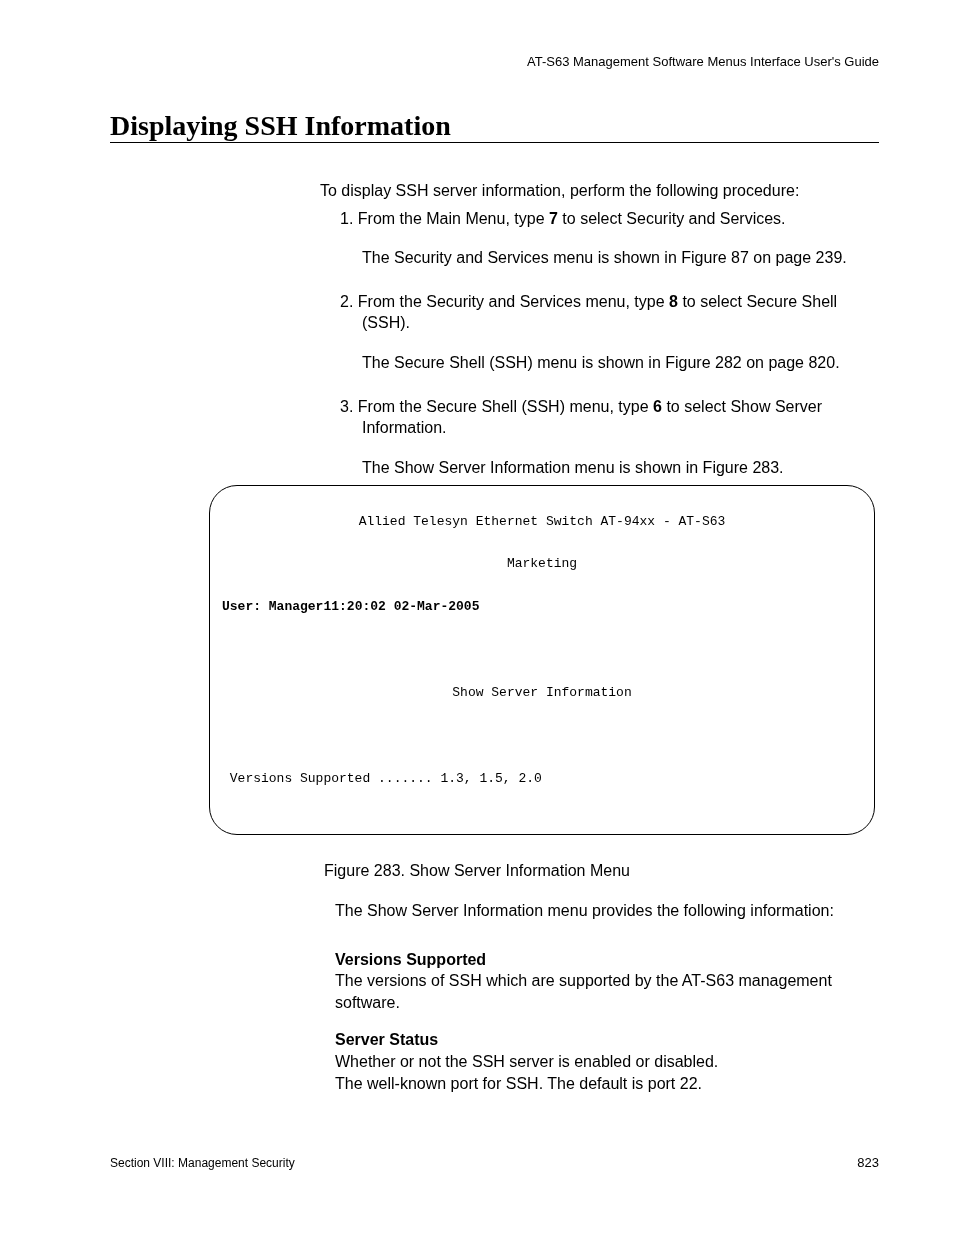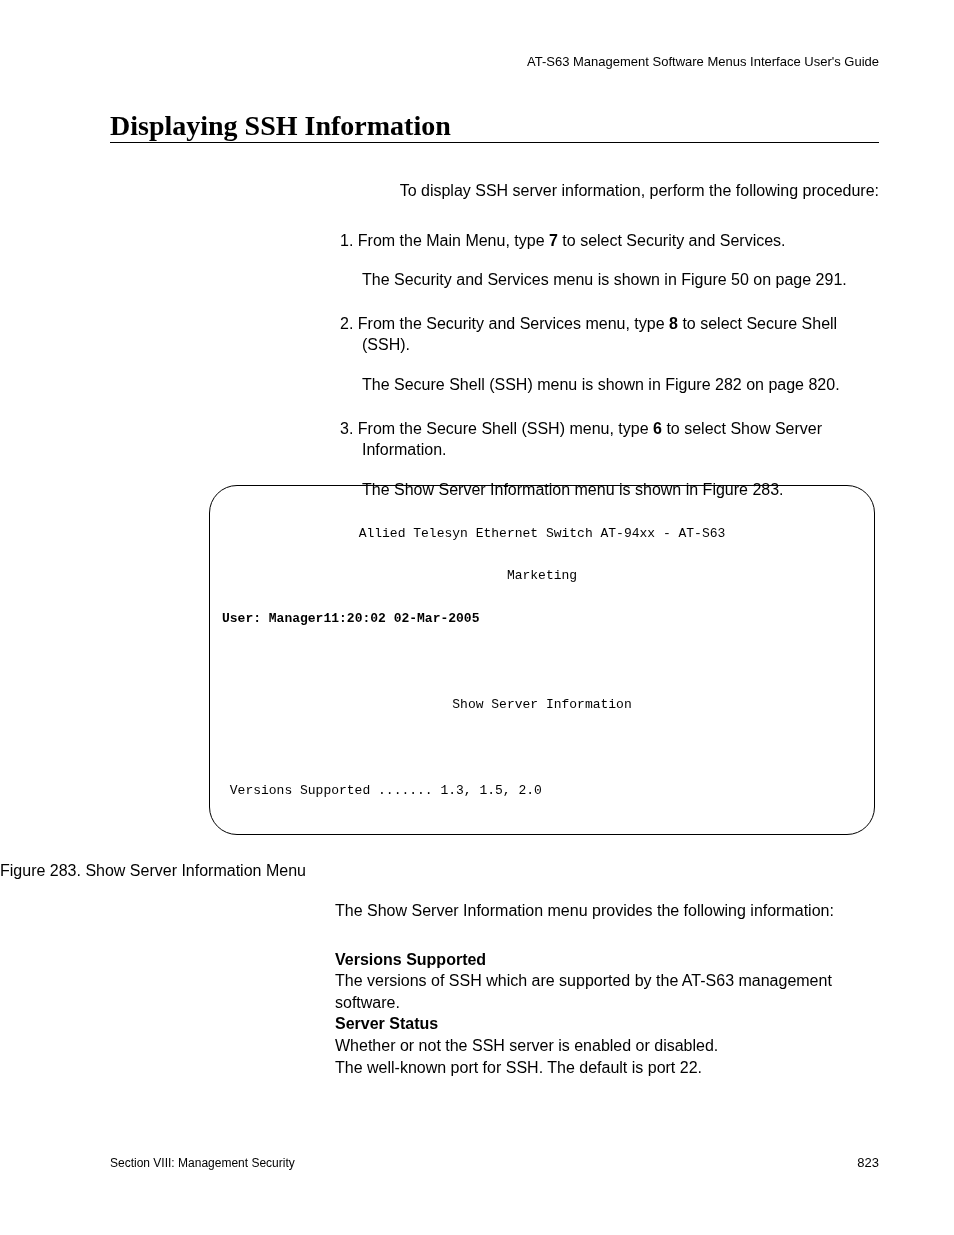--- a/index.html
+++ b/index.html
@@ -29,59 +29,59 @@
     padding-bottom: 0;
   }
   .body-col {
     position: absolute;
     top: 180px;
     left: 320px;
     right: 75px;
     font-size: 16px;
     line-height: 1.35;
   }
-  .body-col .intro { margin-bottom: 28px; text-align: right; }
+  .body-col .intro { margin-bottom: 6px; }
   .step-block { margin-bottom: 22px; padding-left: 22px; margin-left: 20px; }
   .step-line { text-indent: -22px; }
   .follow { margin-top: 18px; }
   .terminal-wrap {
     position: absolute;
     top: 485px;
     left: 209px;
     width: 666px;
     height: 350px;
     border: 1.2px solid #000;
     border-radius: 28px;
-    padding: 12px 12px 10px 12px;
+    padding: 0 12px 10px 12px;
     font-family: "Courier New", Courier, monospace;
     font-size: 13px;
     line-height: 1.1;
     white-space: pre;
     overflow: hidden;
   }
   .terminal-line { white-space: pre; }
   .terminal-center { text-align: center; white-space: pre; }
   .terminal-row-split { display: flex; white-space: pre; font-weight: bold; }
   .figcap {
     position: absolute;
     top: 862px;
     left: 0;
     right: 0;
-    text-align: left;
+    text-align: center;
     font-size: 16px;
   }
   .after-fig {
     position: absolute;
     top: 900px;
     left: 335px;
     right: 75px;
     font-size: 16px;
     line-height: 1.35;
   }
-  .def-term { font-weight: bold; }
+  .def-term { font-weight: bold; margin-top: 16px; }
   .def-term.first { margin-top: 27px; }
   .footer-left {
     position: absolute;
     bottom: 65px;
     left: 110px;
     font-size: 12px;
   }
   .footer-right {
     position: absolute;
     bottom: 65px;
@@ -98,21 +98,21 @@
 <div class="page-title">Displaying SSH Information</div>
 
 <div class="body-col">
   <div class="intro">To display SSH server information, perform the following procedure:</div>
 
   <div class="step-block">
     <div class="step-line">
       <span>1.</span>
       <span>From the Main Menu, type </span><span class="b">7</span><span> to select Security and Services.</span>
     </div>
-    <div class="follow">The Security and Services menu is shown in Figure 50 on page 291.</div>
+    <div class="follow">The Security and Services menu is shown in Figure 87 on page 239.</div>
   </div>
 
   <div class="step-block">
     <div class="step-line">
       <span>2.</span>
       <span>From the Security and Services menu, type </span><span class="b">8</span><span> to select Secure Shell (SSH).</span>
     </div>
     <div class="follow">The Secure Shell (SSH) menu is shown in Figure 282 on page 820.</div>
   </div>
 

